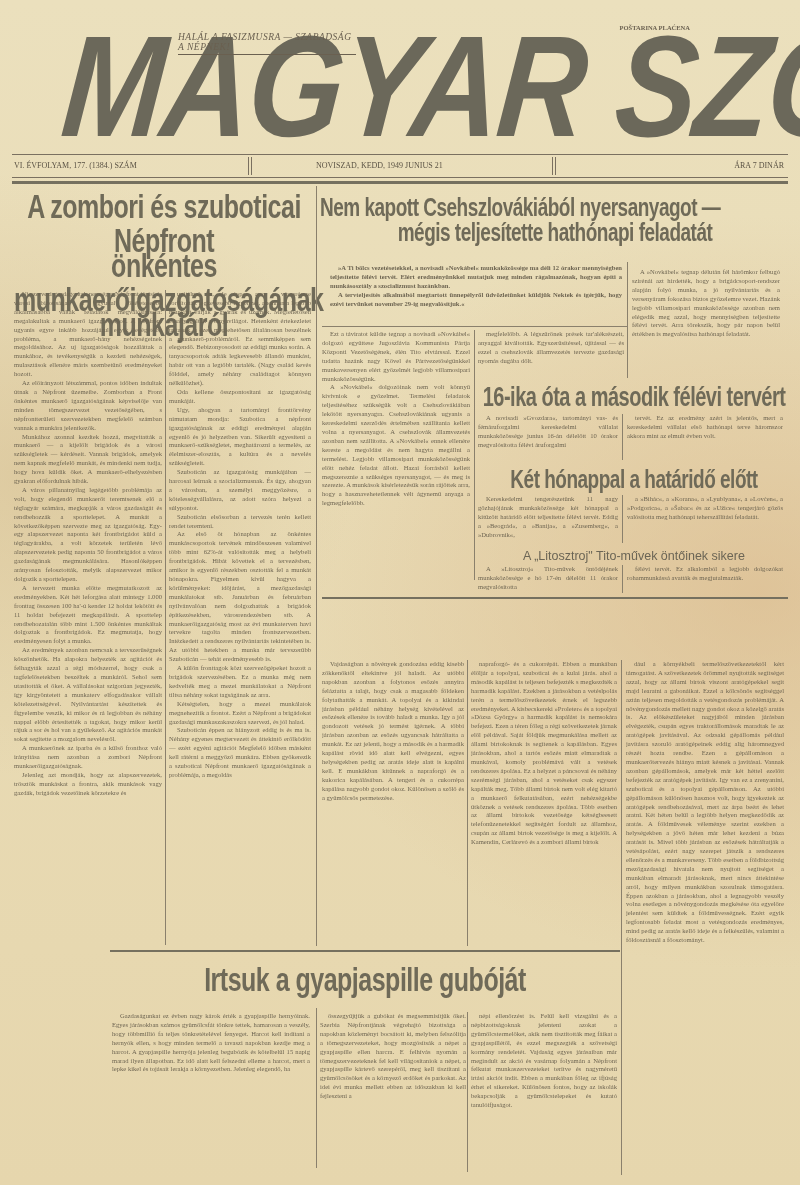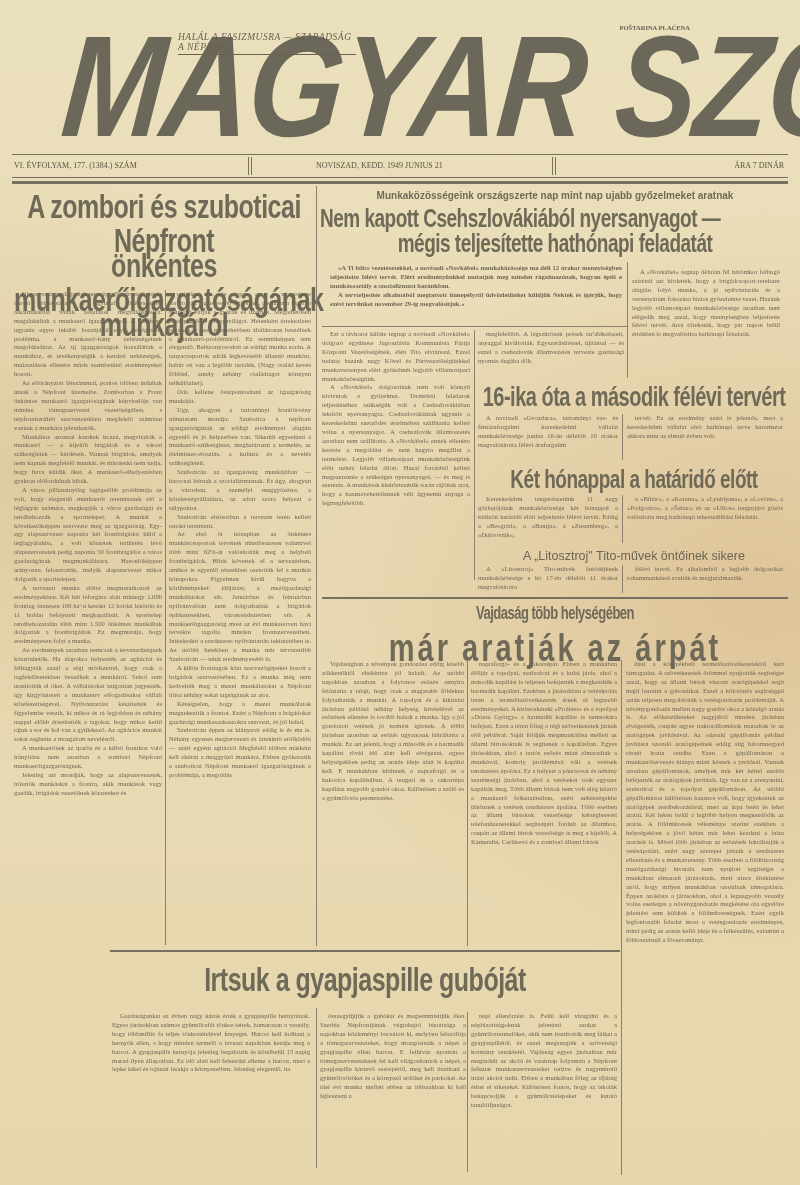--- a/index.html
+++ b/index.html
@@ -78,21 +78,20 @@
     <p>Szuboticán elsősorban a tervezés terén kellett rendet teremteni.</p>
     <p>Az első öt hónapban az önkéntes munkáscsoportok tervének mindösszesen valamivel több mint 62%-át valósították meg a helybeli frontbrigádok. Hibát követtek el a tervezésben, amikor is egyenlő részekben osztották fel a munkát hónapokra. Figyelmen kívül hagyva a körülményeket: időjárást, a mezőgazdasági munkálatokat stb. Januárban és februárban nyilvánvalóan nem dolgozhattak a brigádok építkezésekben, városrendezésben stb. A munkaerőigazgatóság most az évi munkaterven havi tervekre tagolta minden frontszervezetben. Intézkedett a rendszeres nyilvántartás tekintetében is. Az utóbbi hetekben a munka már tervszerűbb Szuboticán — tehát eredményesebb is.</p>
     <p>A külön fronttagok közt szervezőgépeket hozott a brigádok szervezésében. Ez a munka még nem kedvelték meg a mezei munkálatokat a Népfront tiltsa néhány sokat tagságának az arra.</p>
     <p>Kétségtelen, hogy a mezei munkálatok megnehezítik a frontot. Ezért a Népfront a brigádokat gazdasági munkaszakaszokra szervezi, és jól halad.</p>
     <p>Szuboticán éppen az hiányzott eddig is és ma is. Néhány egyenes megtervezett és áttekintő erőlködött — ezért egyéni agitációt Megfelelő időben másként kell rátérni a meggyőző munkára. Ebben gyökerezik a szuboticai Népfront munkaerő igazgatóságának a problémája, a megoldás</p>
   </div>
   <div class="abs vr" style="left:316px;top:186px;height:760px;"></div>
   <div class="abs vr" style="left:316px;top:1008px;height:160px;"></div>
 
   <div class="abs" style="left:320px;top:190px;width:470px;">
-    <div class="sub" style="font-size:10px;">Munkaközösségeink országszerte nap mint nap ujabb győzelmeket aratnak</div>
     <div class="hl" style="font-size:19px;margin-top:4px;text-align:left;">Nem kapott Csehszlovákiából nyersanyagot —</div>
     <div class="hl" style="font-size:19px;margin-top:6px;">mégis teljesítette hathónapi feladatát</div>
   </div>
   <div class="abs col" style="left:330px;top:264px;width:292px;height:60px;font-weight:bold;">
     <p>»A Ti bölcs vezetésetekkel, a novisadi »Novkábel« munkaközössége ma déli 12 órakor mennyiségben teljesítette félévi tervét. Elért eredményünkkel mutatjuk meg minden rágalmazónak, hogyan építi a munkásosztály a szocializmust hazánkban.</p>
     <p>A tervteljesítés alkalmából megtartott ünnepélyről üdvözletünket küldjük Nektek és ígérjük, hogy ezévi tervünket november 29-ig megvalósítjuk.«</p>
   </div>
   <div class="abs hr" style="left:322px;top:326px;width:305px;"></div>
   <div class="abs col" style="left:322px;top:330px;width:148px;height:250px;">
     <p>Ezt a táviratot küldte tegnap a novisadi »Novkábel« dolgozó együttese Jugoszlávia Kommunista Pártja Központi Vezetőségének, élén Tito elvtárssal. Ezzel tudatta hazánk nagy Kővel és Pártvezetőségünkkel munkaversenyen elért győzelmét legjobb villamosipari munkaközösségünk.</p>
@@ -128,24 +127,20 @@
   <div class="abs" style="left:478px;top:549px;width:312px;text-align:center;font-family:'Liberation Sans','DejaVu Sans',sans-serif;font-size:12.5px;color:#6b6555;">A „Litosztroj" Tito-művek öntőinek sikere</div>
   <div class="abs col" style="left:478px;top:565px;width:140px;height:28px;">
     <p>A »Litosztroj« Tito-művek öntödéjének munkaközössége e hó 17-én délelőtt 11 órakor megvalósította</p>
   </div>
   <div class="abs vr" style="left:622px;top:565px;height:28px;"></div>
   <div class="abs col" style="left:627px;top:565px;width:156px;height:28px;">
     <p>félévi tervét. Ez alkalomból a legjobb dolgozókat rohammunkássá avatták és megjutalmazták.</p>
   </div>
   <div class="abs thickrule" style="left:322px;top:597px;width:466px;height:2px;"></div>
 
-  <div class="abs" style="left:322px;top:604px;width:466px;">
-    <div class="hl" style="font-size:13px;">Vajdaság több helységében</div>
-    <div class="hl" style="font-size:29px;margin-top:12px;letter-spacing:3px;">már aratják az árpát</div>
-  </div>
   <div class="abs col" style="left:322px;top:660px;width:142px;height:286px;">
     <p>Vajdaságban a növények gondozása eddig kisebb zökkenőktől eltekintve jól haladt. Az utóbbi napokban azonban a folytonos esőzés annyira feláztatta a talajt, hogy csak a magasabb földeken folytathatták a munkát. A topolyai és a kikindai járásban például néhány helység kivételével az esőzések ellenére is tovább haladt a munka. Igy a jól gondozott vetések jó termést igérnek. A többi járásban azonban az esőzés ugyancsak hátráltatta a munkát. Ez azt jelenti, hogy a második és a harmadik kapálást rövid idő alatt kell elvégezni, egyes helységekben pedig az aratás ideje alatt is kapálni kell. E munkákban kitűnnek a napraforgó és a kukorica kapálásában. A tengeri és a cukorrépa kapálása nagyobb gondot okoz. Különösen a szőlő és a gyümölcsös permetezése.</p>
   </div>
   <div class="abs vr" style="left:467px;top:660px;height:286px;"></div>
   <div class="abs col" style="left:471px;top:660px;width:146px;height:286px;">
     <p>napraforgó- és a cukorrépát. Ebben a munkában élőljár a topolyai, szuboticai és a kulai járás. ahol a második kapálást is teljesen befejezték s megkezdték a harmadik kapálást. Ezekben a járásokban a vetéslpolás terén a termelőszövetkezetek érnek el legszebb eredményeket. A kisbecskereki »Proleter« és a topolyai »Dózsa György« a harmadik kapálást is nemsokára befejezi. Ezen a téren főleg a régi szövetkezetek járnak elől példával. Saját földjük megmunkálása mellett az állami birtokoknak is segítenek a kapálásban. Egyes járásokban, ahol a tartós esőzés miatt elmaradtak a munkával, komoly problémává vált a vetések rendszeres ápolása. Ez a helyzet a páncsovai és néhány szerémségi járásban, ahol a vetéseket csak egyszer kapálták meg. Több állami birtok nem volt elég kitartó a munkaerő felkutatásában, ezért nehézségekbe ütköznek a vetések rendszeres ápolása. Több esetben az állami birtokok vezetősége kétségbeesett telefonüzenetekkel segítségért fordult az államhoz, csupán az állami birtok vezetősége is meg a kijelölt. A Kamendin, Cerlárevó és a zombori állami birtok</p>
   </div>
   <div class="abs vr" style="left:621px;top:660px;height:515px;"></div>
   <div class="abs col" style="left:626px;top:660px;width:158px;height:505px;">
     <p>dául a környékbeli termelőszövetkezetektől kért támogatást. A szövetkezetek örömmel nyujtották segítséget azzal, hogy az állami birtok viszont aratógépekkel segít majd learatni a gabonáikat. Ezzel a kölcsönös segítséggel aztán teljesen megoldották a vetésgondozás problémáját. A növénygondozás mellett nagy gondot okoz a közelgő aratás is. Az előkészületeket nagyjából minden járásban elvégezték, csupán egyes traktorállomások maradtak le az aratógépek javításával. Az odzsaki gépállomás például javításra szoruló aratógépeinek eddig alig háromnegyed részét hozta rendbe. Ezen a gépállomáson a munkaerőtervezés hiánya miatt késnek a javításai. Vannak azonban gépállomások, amelyek már két héttel ezelőtt befejezték az aratógépek javítását. Igy van ez a zrenyanini, szuboticai és a topolyai gépállomáson. Az utóbbi gépállomáson különösen hasznos volt, hogy igyekeztek az aratógépek rendbehozásával, mert az árpa beért és lehet aratni. Két héten belül a legtöbb helyen megkezdődik az aratás. A földművesek véleménye szerint ezekben a helységekben a jövő héten már lehet kezdeni a búza aratását is. Mivel több járásban az esőzések hátráltatják a vetésápolást, ezért nagy szerepet játszik a rendszeres ellenőrzés és a munkaverseny. Több esetben a földbizottság mezőgazdasági hivatala nem nyujtott segítséget a munkában elmaradt járásoknak, mert nincs áttekintése arról, hogy milyen munkákban szorulnak támogatásra. Éppen azokban a járásokban, ahol a legnagyobb veszély volna esetleges a növénygondozás megkésése óta egyelőre jelentést sem küldtek a földművességnek. Ezért egyik legfontosabb feladat most a vetésgondozás eredményes, mind pedig az aratás kellő ideje és a felkészülés, valamint a földosztásnál a főosztományt.</p>

